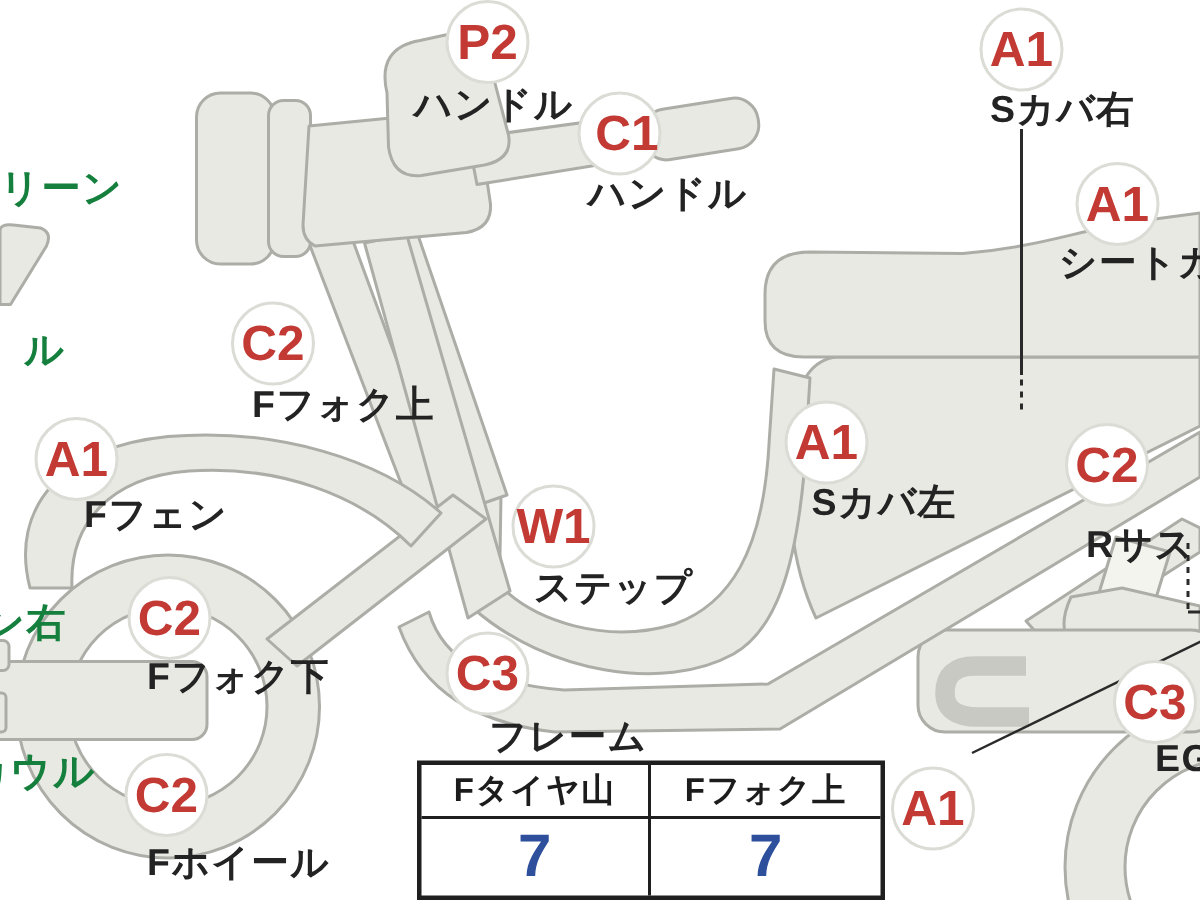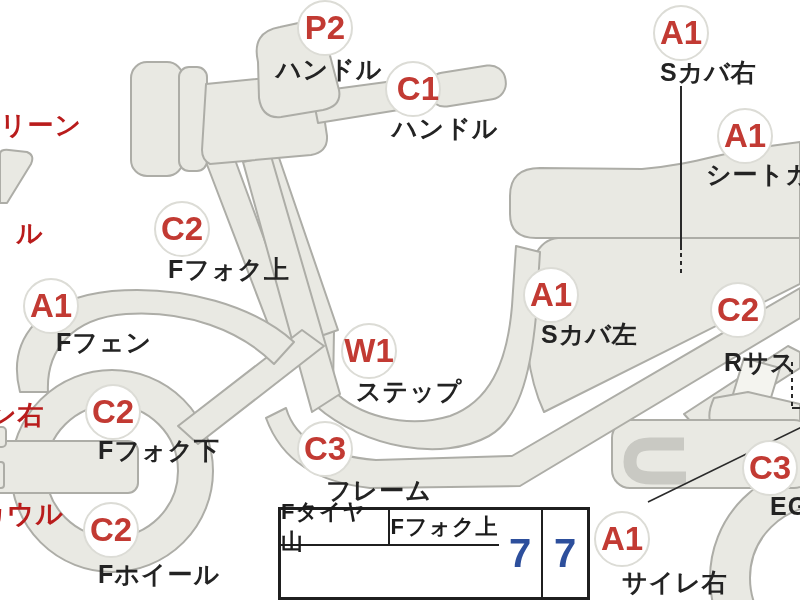--- a/index.html
+++ b/index.html
@@ -12,27 +12,27 @@
     position:absolute;width:56px;height:56px;border-radius:50%;
     background:#ffffff;border:2px solid #dcdcd6;box-sizing:border-box;
     text-align:center;line-height:51px;
     font-size:33px;font-weight:bold;color:#c23a33;letter-spacing:0px;
   }
   .part-label{
     position:absolute;font-size:25px;font-weight:600;color:#232323;
     white-space:nowrap;letter-spacing:1px;
   }
   .edge-label{
-    position:absolute;font-size:26px;font-weight:600;color:#b91c1c;
+    position:absolute;font-size:26px;font-weight:600;color:#15803d;
     white-space:nowrap;letter-spacing:1px;
   }
   #tire-table{
     position:absolute;left:278px;top:507px;width:312px;height:93px;
     border:3px solid #1f1f1f;box-sizing:border-box;background:#fff;
-    display:flex;
+    display:flex;flex-direction:column;
   }
   .tt-row{display:flex;flex:0 0 auto;}
   .tt-row.head{height:34px;border-bottom:2px solid #1f1f1f;}
   .tt-row.vals{flex:1 1 auto;}
   .tt-cell{
     flex:1 1 50%;display:flex;align-items:center;justify-content:center;
     box-sizing:border-box;
   }
   .tt-cell:first-child{border-right:2px solid #1f1f1f;}
   .tt-head{font-size:22px;font-weight:600;color:#1c1c1c;letter-spacing:1px;}
@@ -115,21 +115,20 @@
   <div class="part-label" style="left:706px;top:158px;">シートカ</div>
   <div class="part-label" style="left:168px;top:253px;">Fフォク上</div>
   <div class="part-label" style="left:56px;top:326px;">Fフェン</div>
   <div class="part-label" style="left:98px;top:434px;">Fフォク下</div>
   <div class="part-label" style="left:98px;top:558px;">Fホイール</div>
   <div class="part-label" style="left:356px;top:375px;">ステップ</div>
   <div class="part-label" style="left:541px;top:318px;">Sカバ左</div>
   <div class="part-label" style="left:326px;top:474px;">フレーム</div>
   <div class="part-label" style="left:724px;top:334px;margin-top:12px;">Rサス</div>
   <div class="part-label" style="left:770px;top:492px;">EG</div>
-  <div class="part-label" style="left:622px;top:566px;">サイレ右</div>
 
   <div class="edge-label" style="left:0px;top:108px;">リーン</div>
   <div class="edge-label" style="left:16px;top:216px;">ル</div>
   <div class="edge-label" style="left:-10px;top:398px;">ン右</div>
   <div class="edge-label" style="left:-22px;top:496px;font-size:27px;">カウル</div>
 
   <div id="tire-table">
     <div class="tt-row head">
       <div class="tt-cell tt-head">Fタイヤ山</div>
       <div class="tt-cell tt-head">Fフォク上</div>

